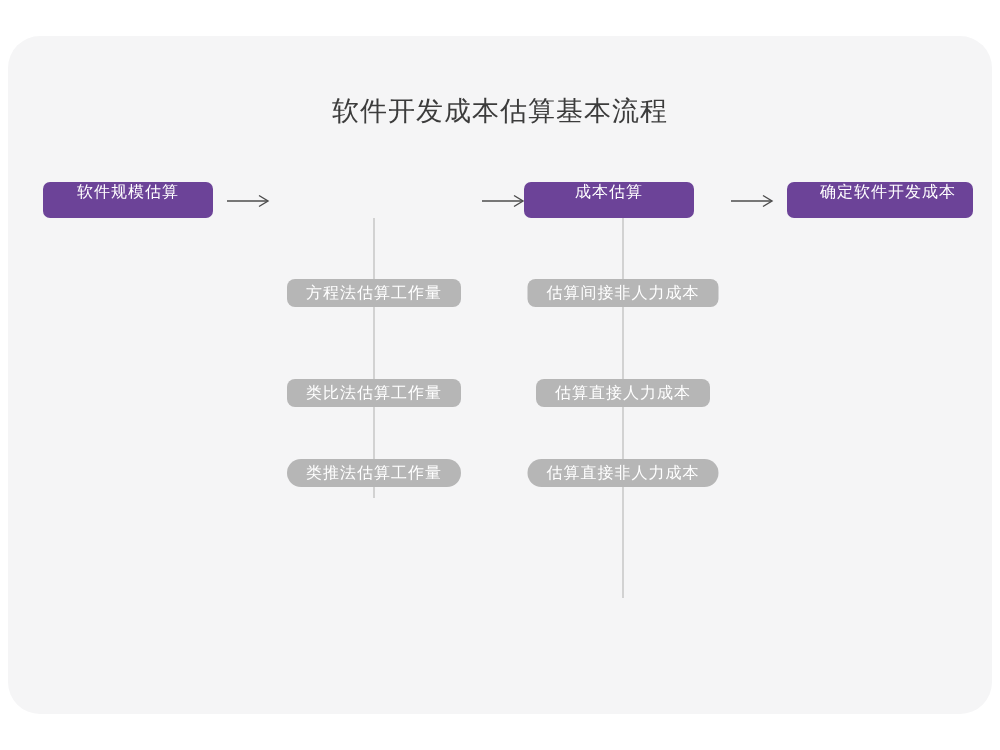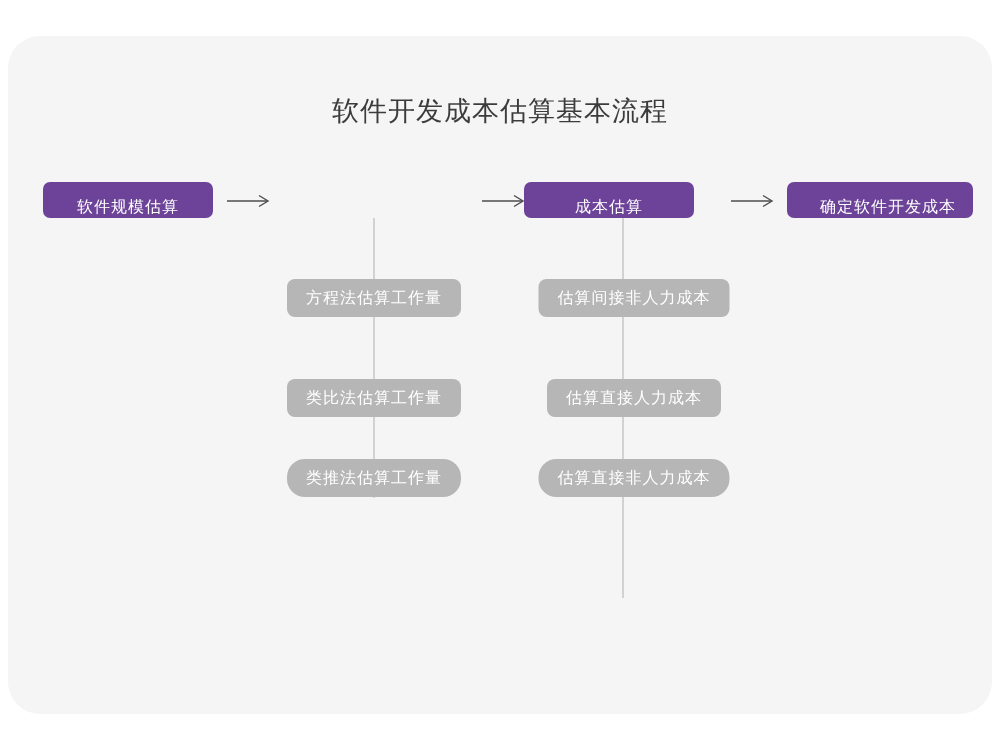--- a/index.html
+++ b/index.html
@@ -34,21 +34,21 @@
   .flow-node {
     position: absolute;
     top: 182px;
     width: 170px; height: 36px;
     background: #6c4398;
     border-radius: 7px;
     color: #ffffff;
     font-size: 16px;
     letter-spacing: 1px;
     display: flex;
-    align-items: flex-end;
+    align-items: flex-start;
     justify-content: center;
     z-index: 2;
   }
   .node-1 { left: 43px; }
   .node-2 { left: 289px; }
   .node-3 { left: 524px; }
   .node-4 { left: 787px; padding-left: 16px; }
   .arrow {
     position: absolute;
     top: 194px;
@@ -61,36 +61,36 @@
   .connector {
     position: absolute;
     width: 2px;
     background: #d2d2d2;
     z-index: 0;
   }
   .connector-1 { left: 373px; top: 218px; height: 280px; }
   .connector-2 { left: 622px; top: 218px; height: 380px; }
   .sub-node {
     position: absolute;
-    height: 38px;
+    height: 28px;
     padding: 0 19px;
     background: #b6b6b6;
     border-radius: 8px;
     color: #ffffff;
     font-size: 16px;
     letter-spacing: 1px;
     display: flex;
     align-items: center;
     justify-content: center;
     white-space: nowrap;
     transform: translateX(-50%);
     z-index: 1;
   }
   .col-1 { left: 374px; }
-  .col-2 { left: 623px; margin-left: 11px; }
+  .col-2 { left: 623px; }
   .row-0 { top: 279px; }
   .row-1 { top: 379px; font-family: Liberation Serif, serif; }
   .row-2 { top: 459px; border-radius: 18px; }
   .row-3 { top: 579px; }
 </style>
 </head>
 <body>
 
 <div class="canvas">
   <div class="card"></div>

